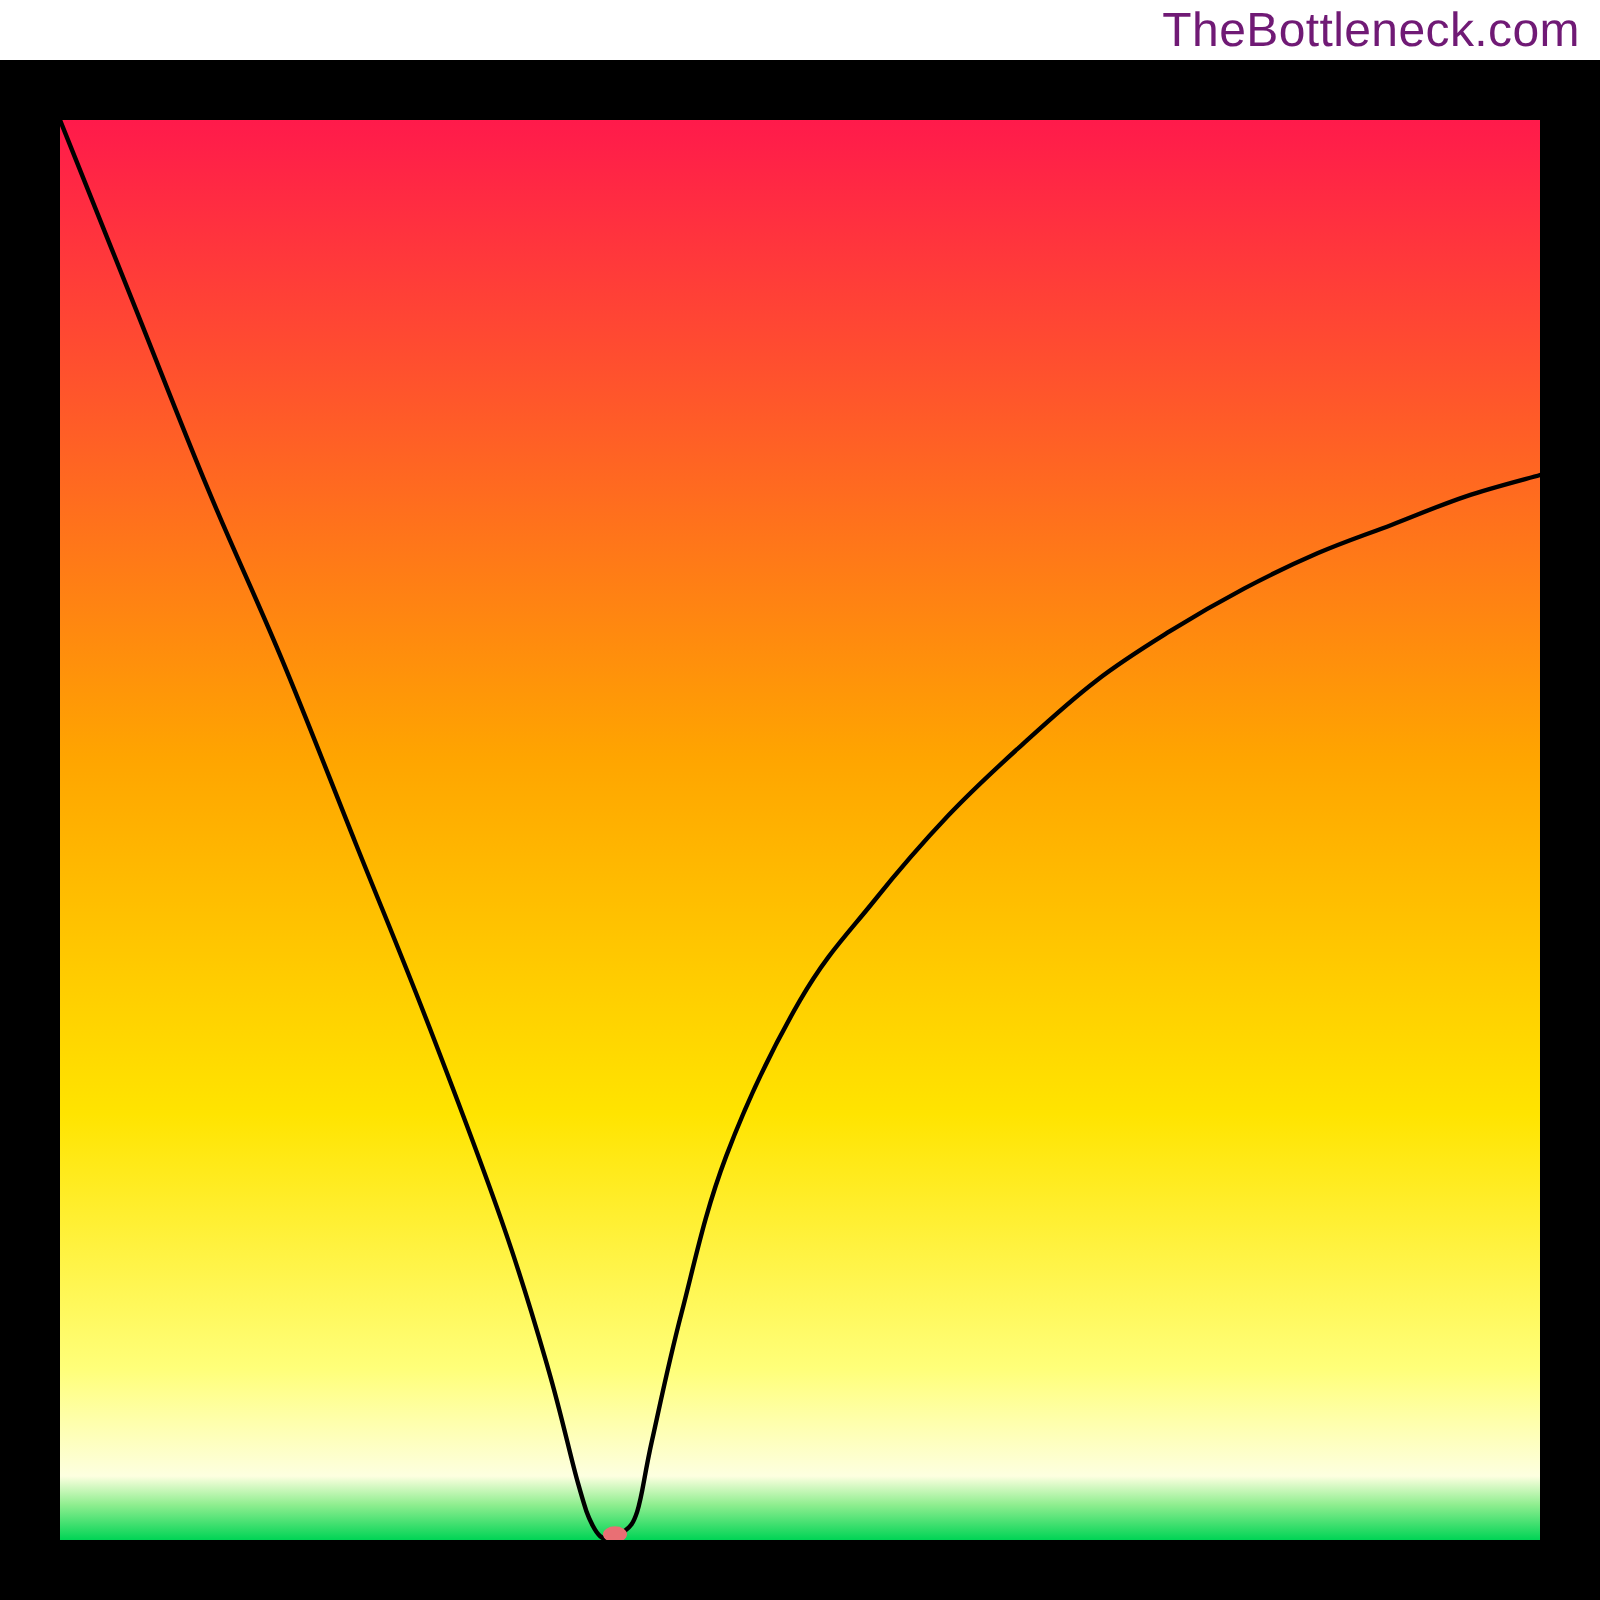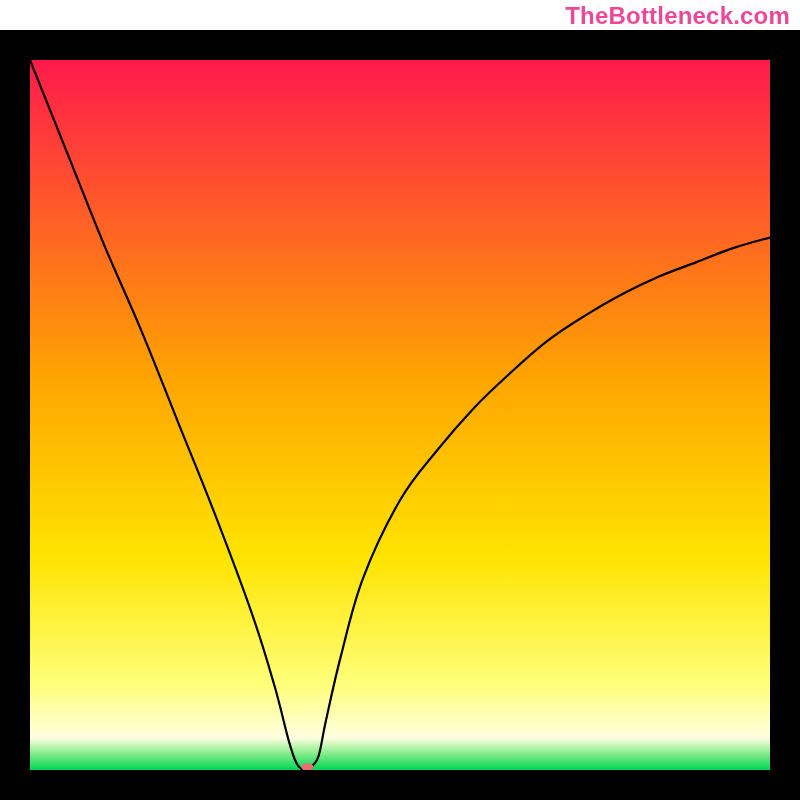--- a/index.html
+++ b/index.html
@@ -14,22 +14,22 @@
   .stage {
     position: relative;
     width: 800px;
     height: 800px;
   }
   .watermark {
     position: absolute;
     top: 2px;
     right: 10px;
     font-size: 24px;
-    font-weight: 700;
-    color: #ec4899;
+    font-weight: 400;
+    color: #701a75;
     letter-spacing: 0.2px;
     user-select: none;
   }
   svg.plot {
     position: absolute;
     left: 0;
     top: 0;
   }
 </style>
 </head>

